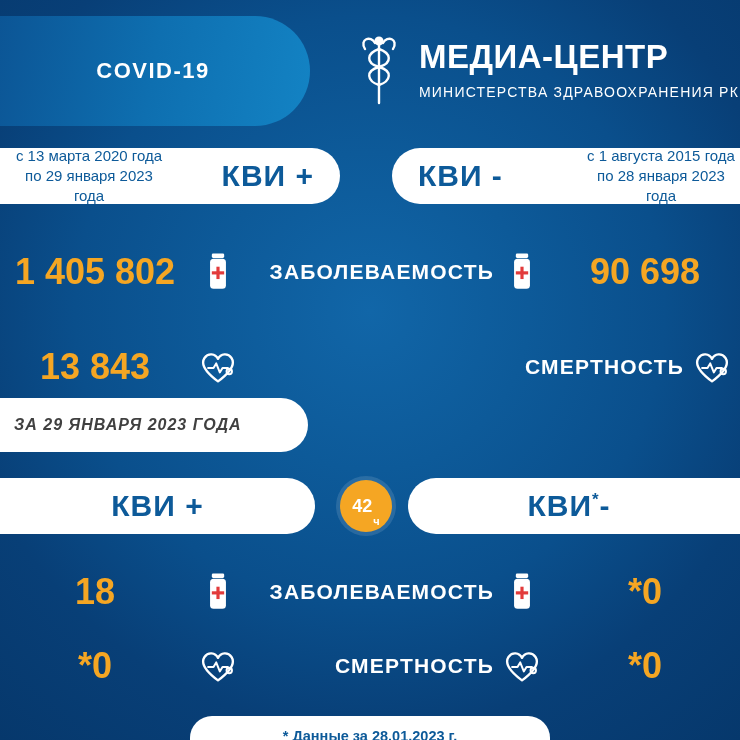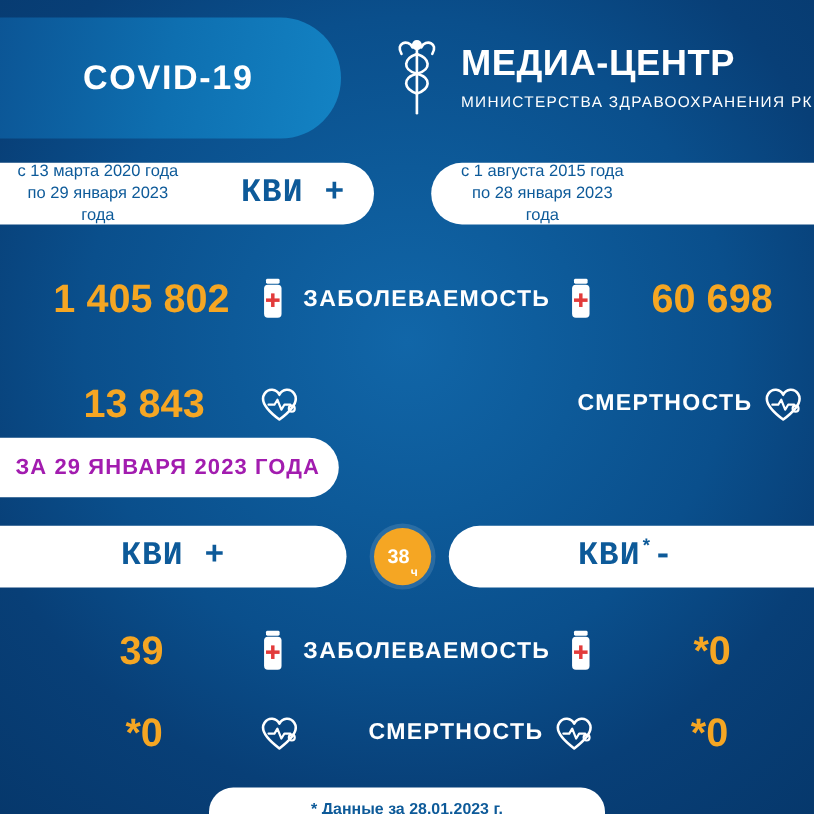--- a/index.html
+++ b/index.html
@@ -35,21 +35,21 @@
     align-items: center;
     justify-content: center;
     padding-left: 36px;
     box-sizing: border-box;
   }
   .title-pill .l1, .title-pill .l2 {
     color: #ffffff;
     font-weight: bold;
     letter-spacing: 1.5px;
     line-height: 1.12;
-    font-size: 31px;
+    font-size: 22px;
     text-align: center;
   }
 
   
   .logo-wrap {
     position: absolute;
     left: 345px;
     top: 22px;
     width: 375px;
     height: 96px;
@@ -117,42 +117,40 @@
     line-height: 1.35;
     text-align: center;
     width: 150px;
   }
   .kvi-label {
     color: #0d5a99;
     font-weight: bold;
     font-size: 30px;
     letter-spacing: 1px;
     white-space: nowrap;
-    font-family: Liberation Mono, monospace;
   }
 
   
   .stat-row {
     position: absolute;
     left: 0;
     width: 740px;
     height: 64px;
     display: flex;
     align-items: center;
   }
   .stat-row .num {
     color: #f5a623;
     font-weight: bold;
     font-size: 36px;
     white-space: nowrap;
   }
   .stat-row .num.left {
     width: 190px;
     text-align: center;
-    margin-left: 36px;
   }
   .stat-row .num.right {
     width: 190px;
     text-align: center;
   }
   .stat-row .icon {
     width: 56px;
     display: flex;
     justify-content: center;
     align-items: center;
@@ -181,24 +179,25 @@
     width: 338px;
     height: 54px;
     background: #ffffff;
     border-radius: 0 32px 32px 0;
     display: flex;
     align-items: center;
     padding-left: 44px;
     box-sizing: border-box;
   }
   .date-pill span {
-    color: #a21caf;
-    font-weight: bold;
-    font-size: 20px;
+    color: #404040;
+    font-weight: bold;
+    font-size: 16px;
     letter-spacing: 1px;
+    font-style: italic;
   }
 
   
   .daily-band-left {
     position: absolute;
     left: -30px;
     top: 478px;
     width: 345px;
     height: 56px;
     background: #ffffff;
@@ -305,20 +304,21 @@
       <div class="logo-title">МЕДИА-ЦЕНТР</div>
       <div class="logo-sub">МИНИСТЕРСТВА ЗДРАВООХРАНЕНИЯ РК</div>
     </div>
   </div>
 
   <div class="bar bar-left">
     <div class="period">с 13 марта 2020 года по 29 января 2023 года</div>
     <div class="kvi-label">КВИ +</div>
   </div>
   <div class="bar bar-right">
+    <div class="kvi-label">КВИ -</div>
     <div class="period">с 1 августа 2015 года по 28 января 2023 года</div>
   </div>
 
   <div class="stat-row" id="row-cases-total">
     <div class="num left">1 405 802</div>
     <div class="icon">
       <svg viewBox="0 0 34 46" width="30" height="42">
         <rect x="10" y="2" width="14" height="5" rx="1.5" fill="#ffffff"></rect>
         <rect x="8" y="8" width="18" height="34" rx="4" fill="#ffffff"></rect>
         <rect x="15.2" y="17" width="3.6" height="14" fill="#e23b3b"></rect>
@@ -327,21 +327,21 @@
     </div>
     <div class="caption">ЗАБОЛЕВАЕМОСТЬ</div>
     <div class="icon">
       <svg viewBox="0 0 34 46" width="30" height="42">
         <rect x="10" y="2" width="14" height="5" rx="1.5" fill="#ffffff"></rect>
         <rect x="8" y="8" width="18" height="34" rx="4" fill="#ffffff"></rect>
         <rect x="15.2" y="17" width="3.6" height="14" fill="#e23b3b"></rect>
         <rect x="10" y="22.2" width="14" height="3.6" fill="#e23b3b"></rect>
       </svg>
     </div>
-    <div class="num right">60 698</div>
+    <div class="num right">90 698</div>
   </div>
 
   <div class="stat-row" id="row-deaths-total">
     <div class="num left">13 843</div>
     <div class="icon">
       <svg viewBox="0 0 44 40" width="40" height="36">
         <path d="M22 36 C6 24 3 16 7 10 C11 4 19 5 22 11 C25 5 33 4 37 10 C41 16 38 24 22 36 Z" fill="none" stroke="#ffffff" stroke-width="2.6" stroke-linejoin="round"></path>
         <path d="M11 21 H17 L20 16 L24 26 L27 21 H33" fill="none" stroke="#ffffff" stroke-width="2.2" stroke-linecap="round" stroke-linejoin="round"></path>
         <circle cx="34.5" cy="25" r="3" fill="none" stroke="#ffffff" stroke-width="2.2"></circle>
       </svg>
@@ -357,29 +357,29 @@
   </div>
 
   <div class="date-pill">
     <span>ЗА 29 ЯНВАРЯ 2023 ГОДА</span>
   </div>
 
   <div class="daily-band-left">
     <div class="kvi-label">КВИ +</div>
   </div>
   <div class="badge24">
-    <span>38</span>
+    <span>42</span>
       <span class="h">ч</span>
   </div>
   <div class="daily-band-right">
     <div class="kvi-label"><span>КВИ</span><span class="sup-star">*</span><span>-</span></div>
   </div>
 
   <div class="stat-row" id="row-cases-daily">
-    <div class="num left">39</div>
+    <div class="num left">18</div>
     <div class="icon">
       <svg viewBox="0 0 34 46" width="30" height="42">
         <rect x="10" y="2" width="14" height="5" rx="1.5" fill="#ffffff"></rect>
         <rect x="8" y="8" width="18" height="34" rx="4" fill="#ffffff"></rect>
         <rect x="15.2" y="17" width="3.6" height="14" fill="#e23b3b"></rect>
         <rect x="10" y="22.2" width="14" height="3.6" fill="#e23b3b"></rect>
       </svg>
     </div>
     <div class="caption">ЗАБОЛЕВАЕМОСТЬ</div>
     <div class="icon">

